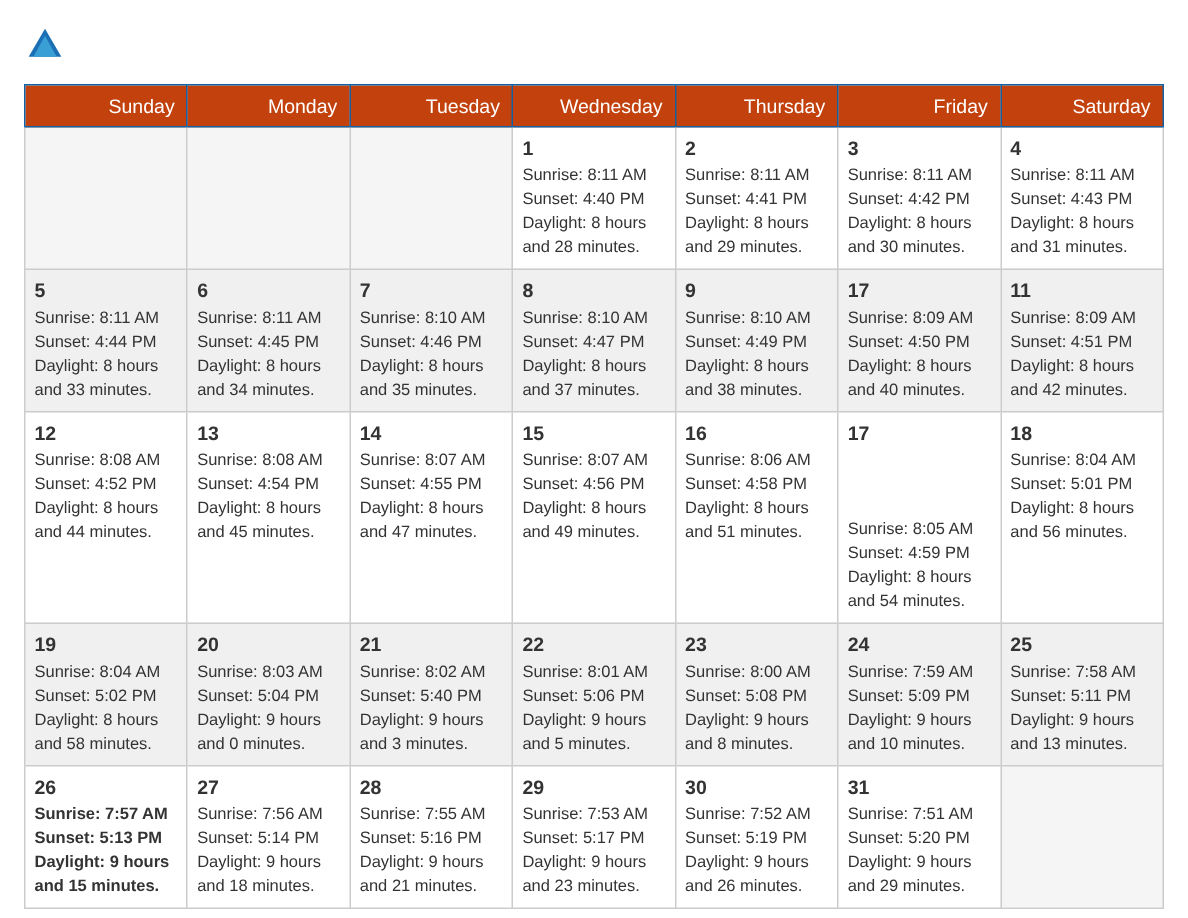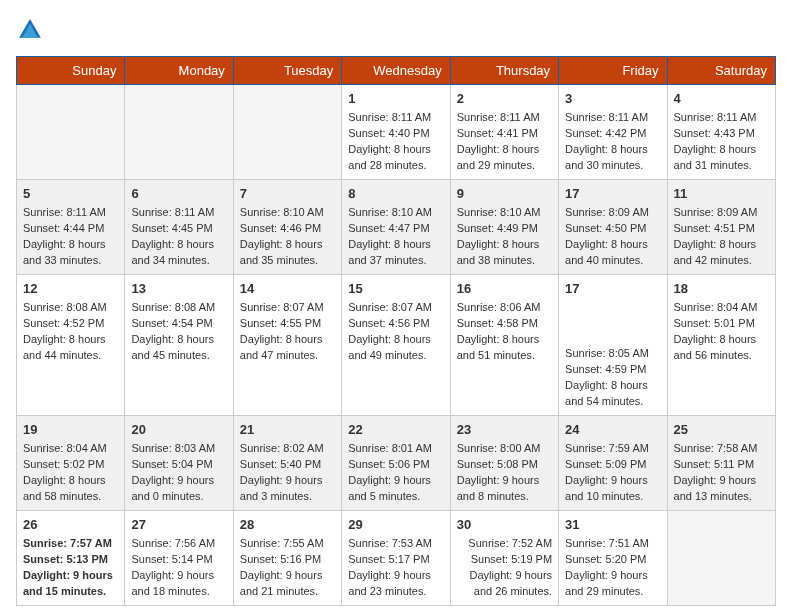--- a/index.html
+++ b/index.html
@@ -304,21 +304,21 @@
 Daylight: 9 hours and 21 minutes.</div>
         </td>
         <td>
           <div class="day-number">29</div>
           <div class="day-info" style="white-space: pre-wrap;">Sunrise: 7:53 AM
 Sunset: 5:17 PM
 Daylight: 9 hours and 23 minutes.</div>
         </td>
         <td>
           <div class="day-number">30</div>
-          <div class="day-info" style="white-space: pre-wrap; text-align: right;">Sunrise: 7:52 AM
+          <div class="day-info" style="white-space: pre-wrap;">Sunrise: 7:52 AM
 Sunset: 5:19 PM
 Daylight: 9 hours and 26 minutes.</div>
         </td>
         <td>
           <div class="day-number">31</div>
           <div class="day-info" style="white-space: pre-wrap;">Sunrise: 7:51 AM
 Sunset: 5:20 PM
 Daylight: 9 hours and 29 minutes.</div>
         </td>
         <td class="empty"></td>

